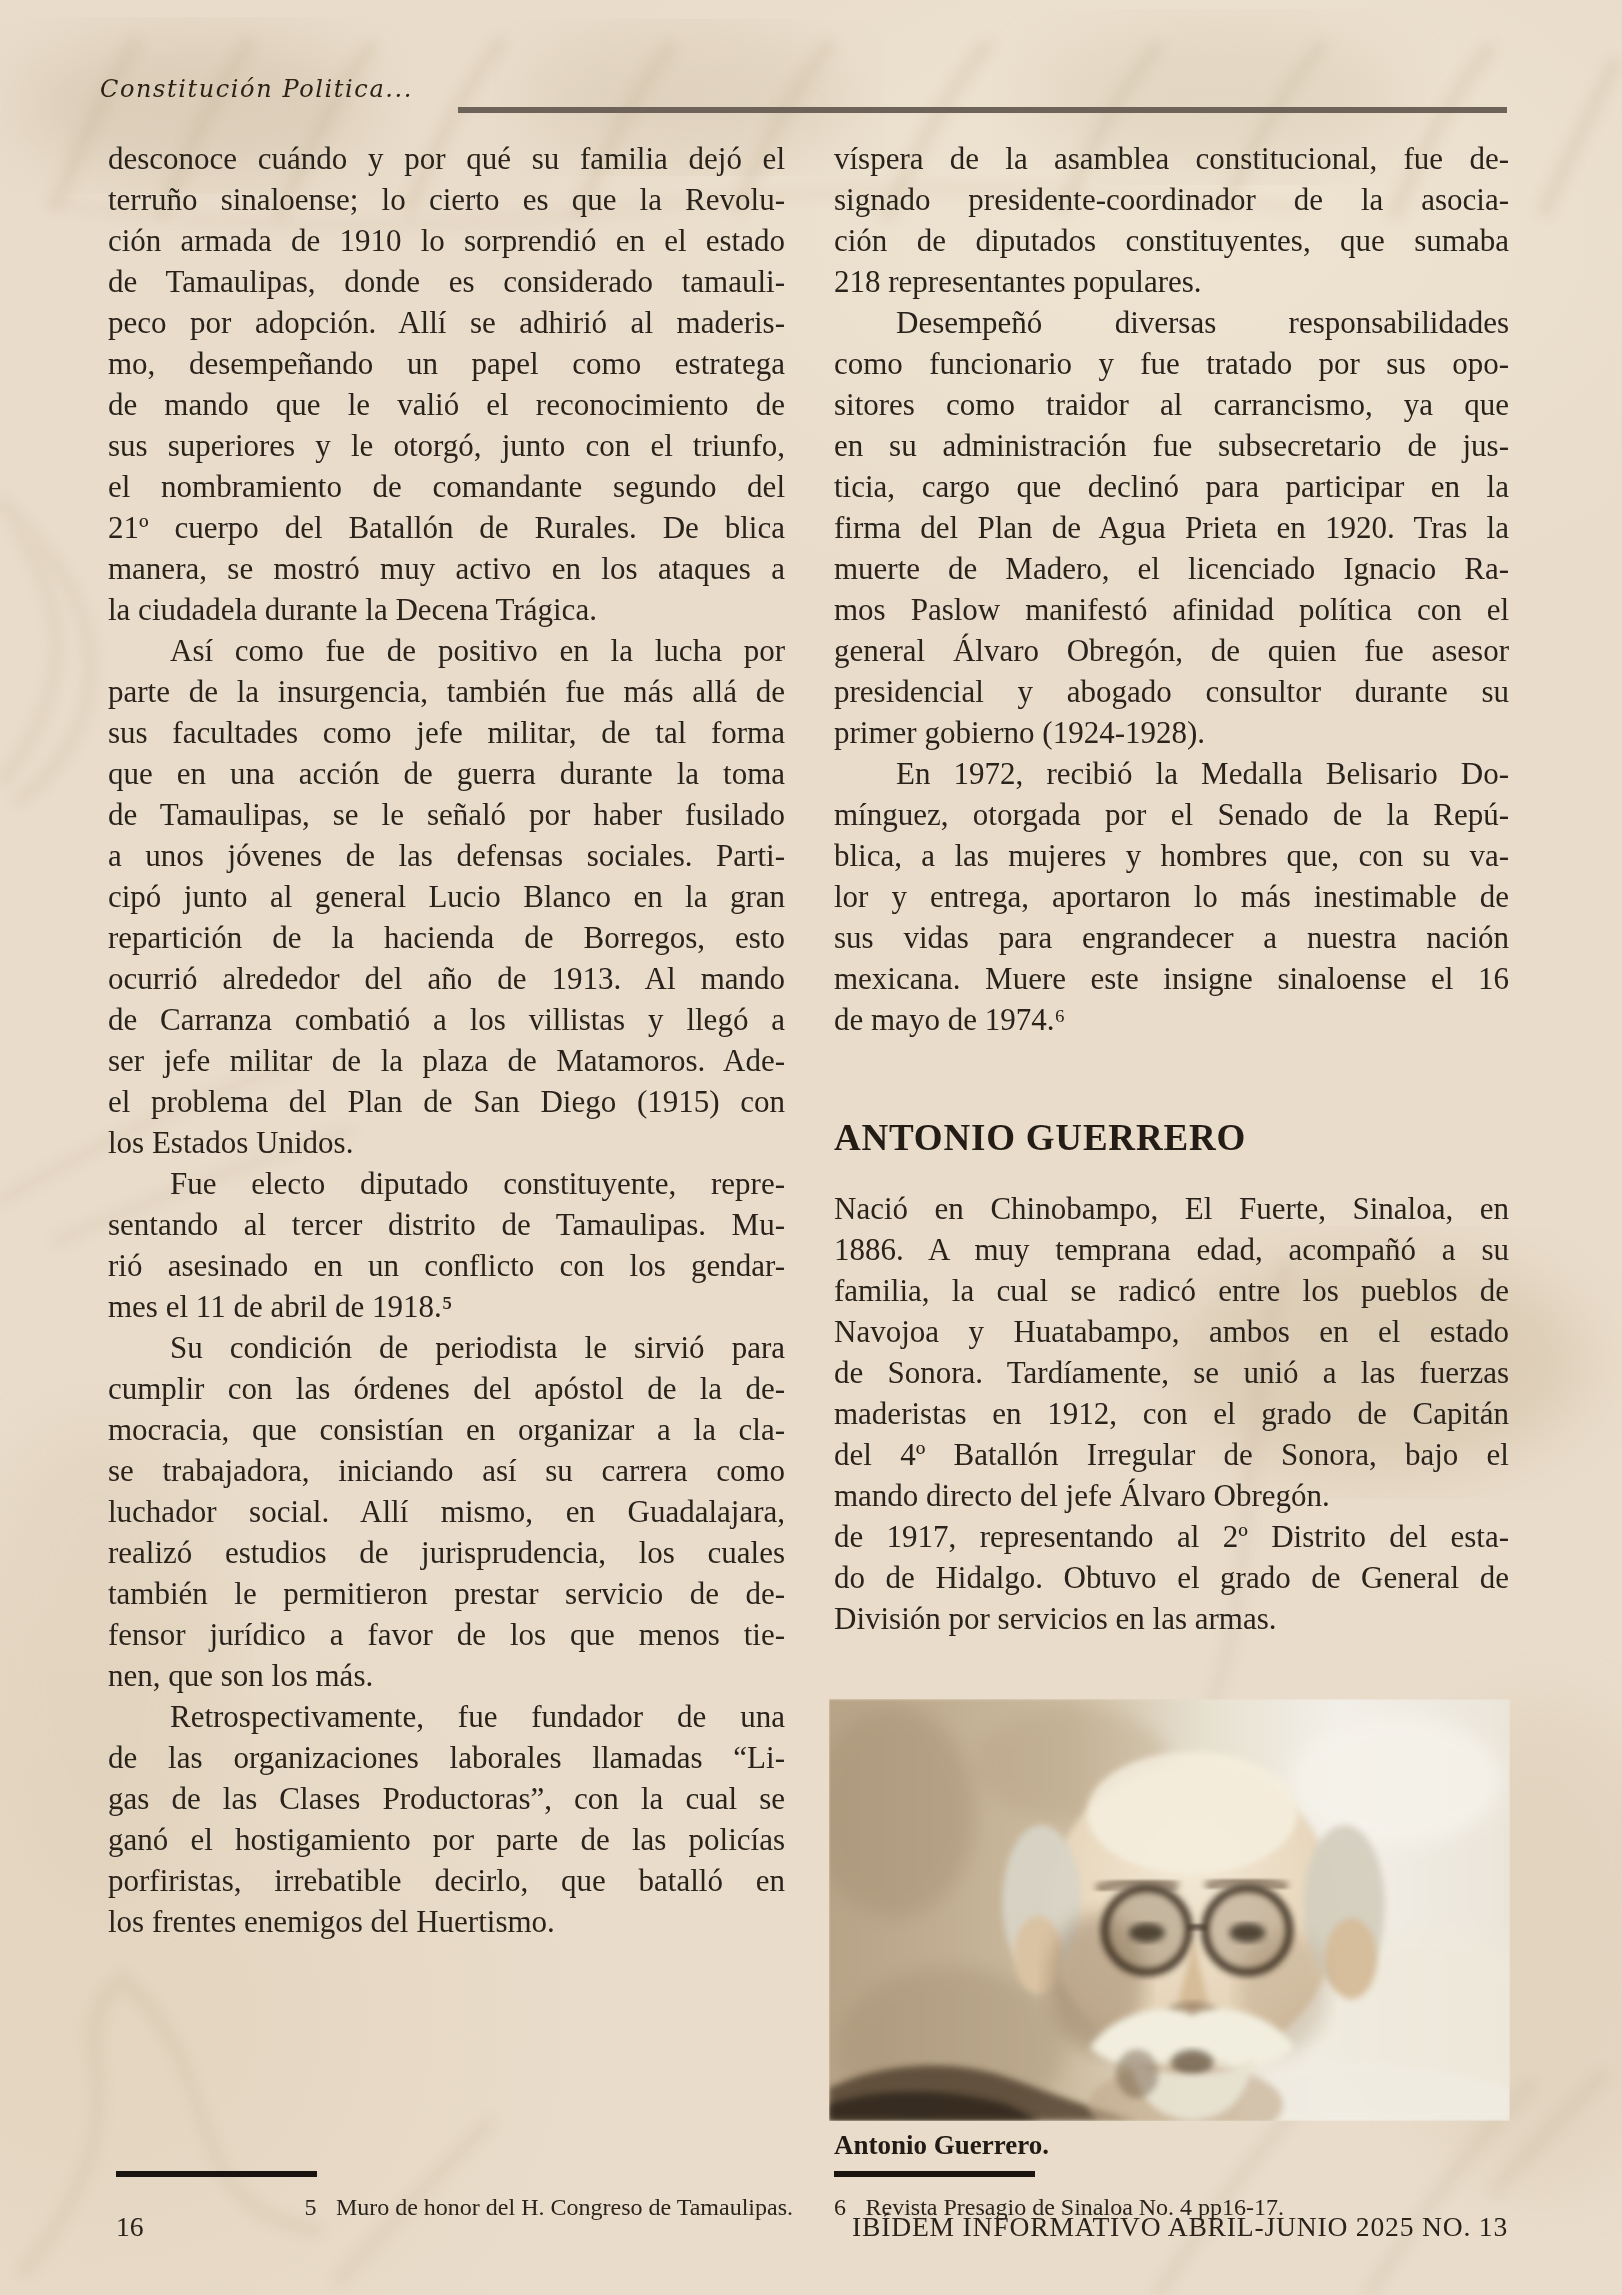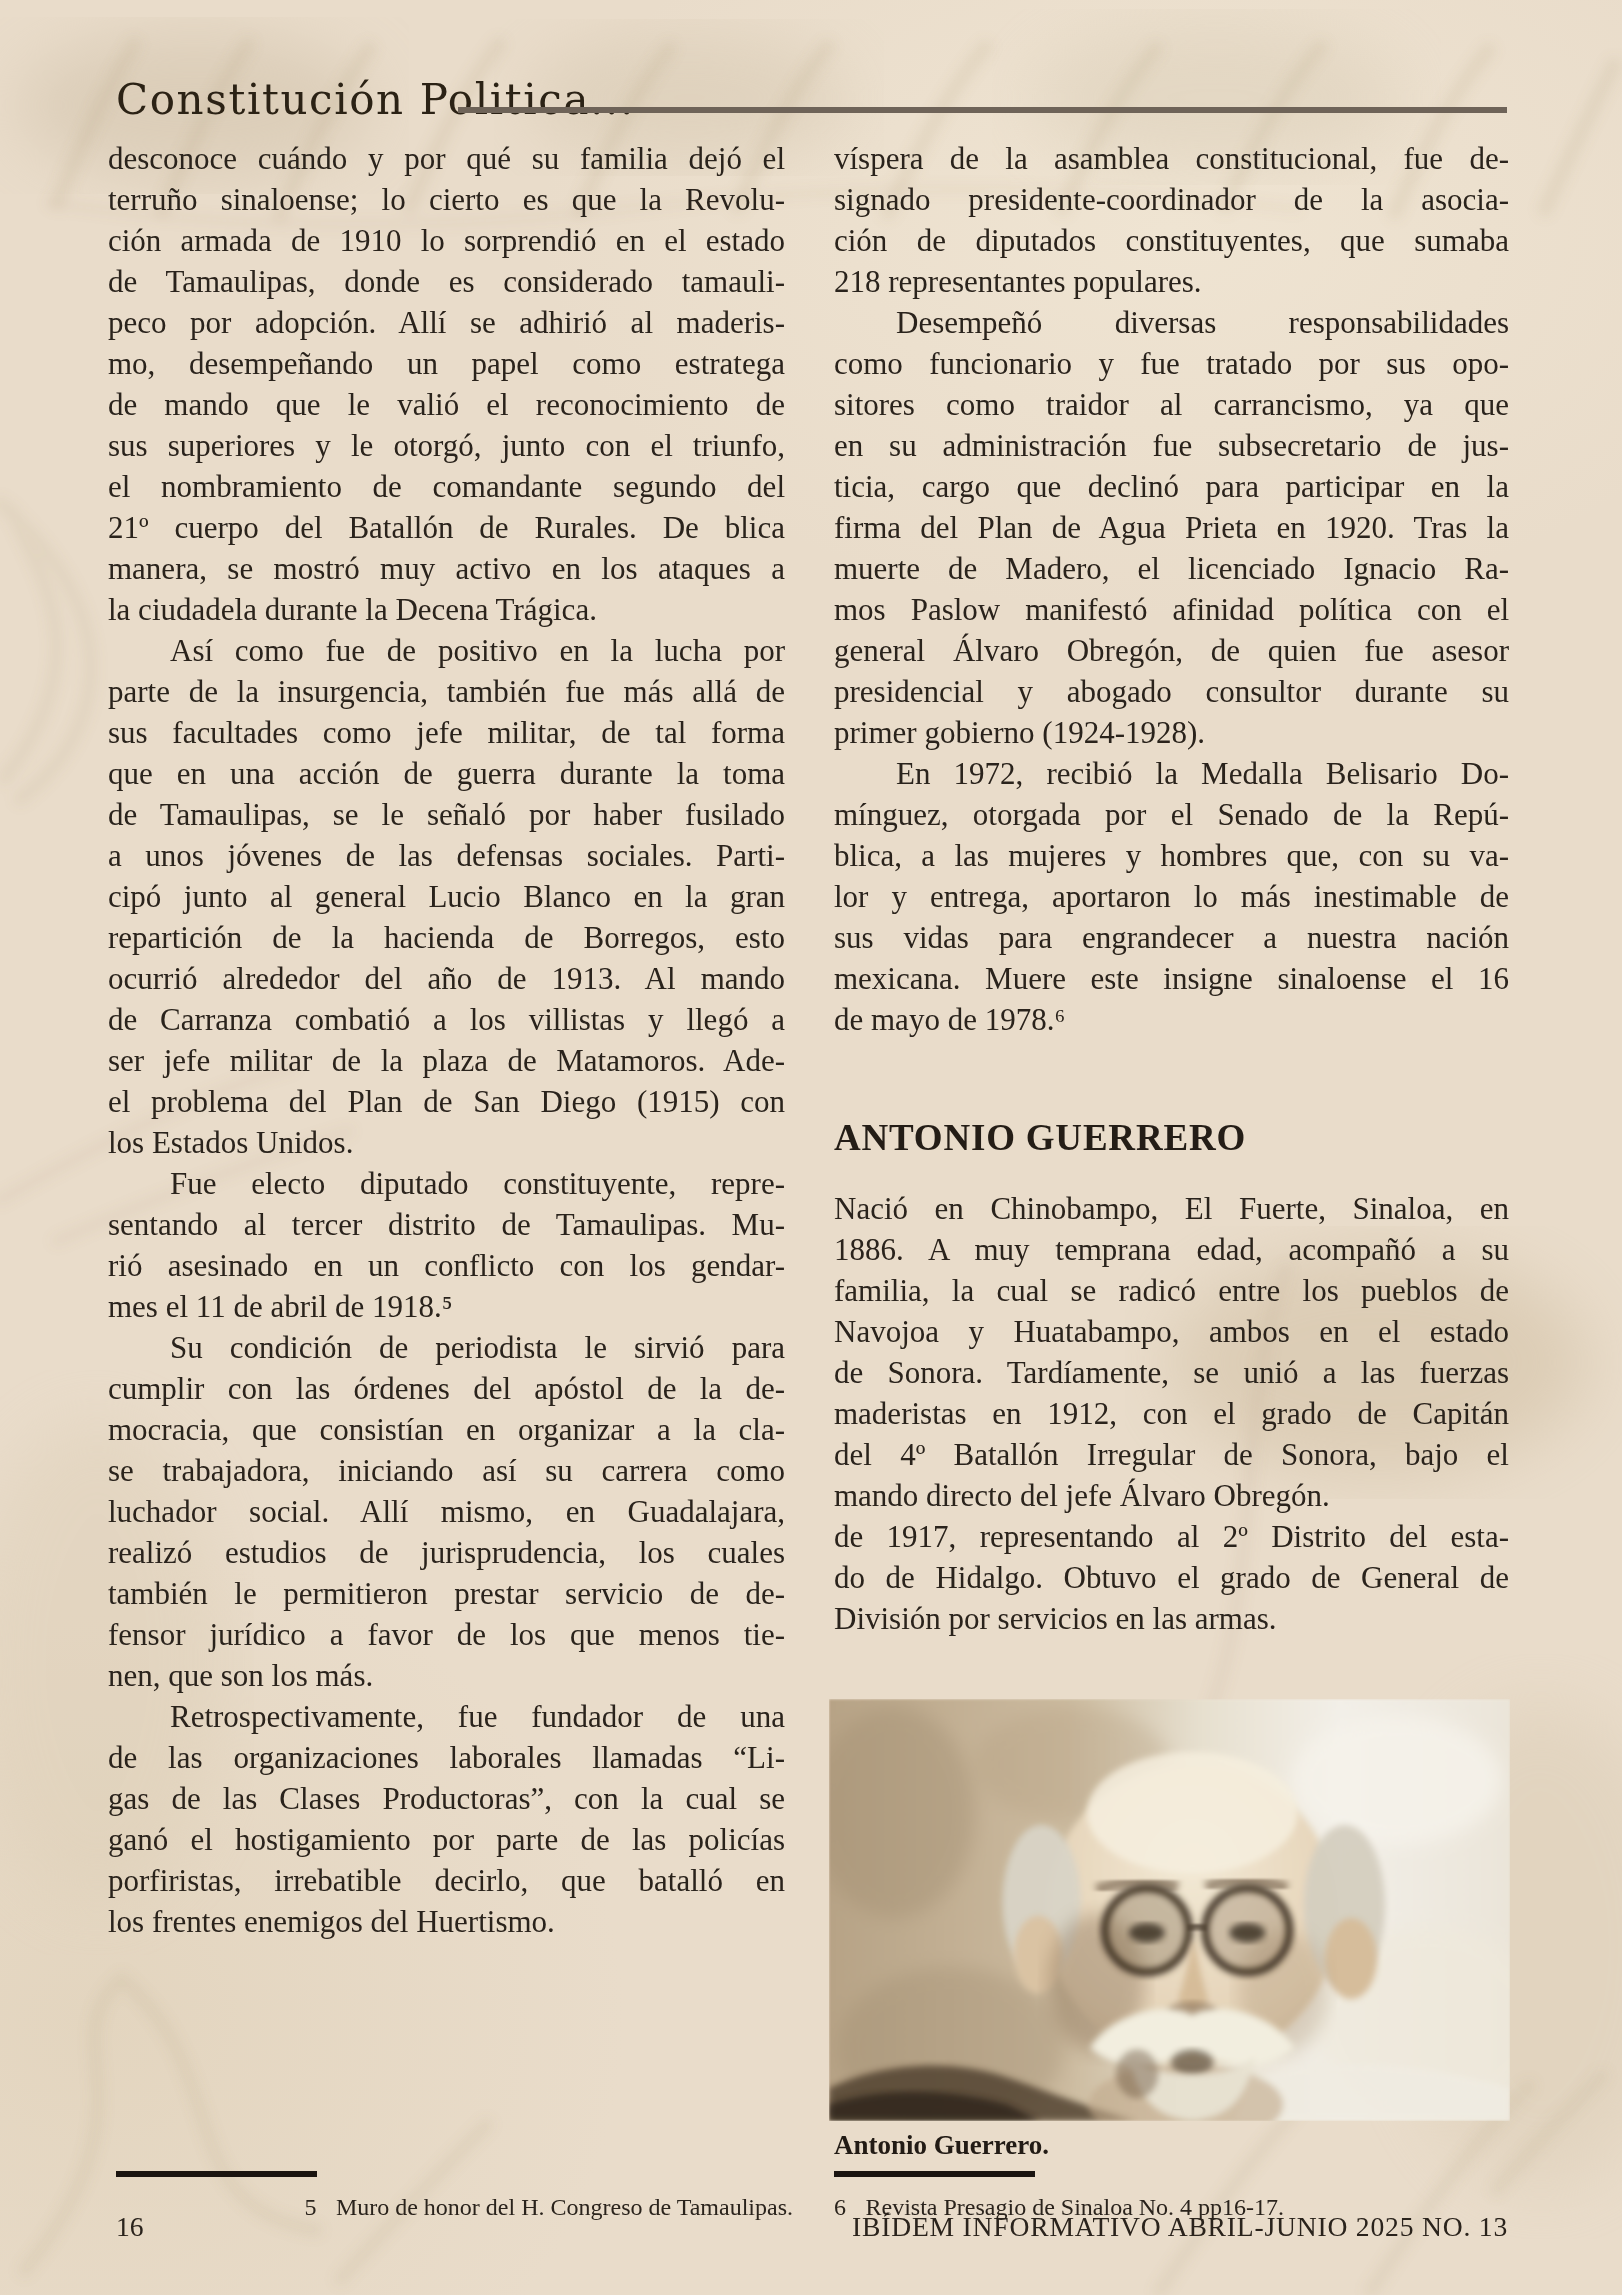--- a/index.html
+++ b/index.html
@@ -10,23 +10,23 @@
     background:
       radial-gradient(1054px 649px at 72% 10%, #efe4d2 0%, rgba(239,228,210,0) 60%),
       radial-gradient(811px 730px at 6% 88%, #e3d5bf 0%, rgba(227,213,191,0) 65%),
       #e9dcca;
     font-family:"Liberation Serif", "DejaVu Serif", serif;
     color:#2a231c;
   }
   .texture { position:absolute; left:0; top:0; width:1622px; height:2295px; pointer-events:none; }
 
   .header-title {
-    position:absolute; left:116px; top:75px;
-    font-family:"DejaVu Serif", serif; 
-    font-size:42px; letter-spacing:1.6px; color:#2b2215; white-space:nowrap;
+    position:absolute; left:100px; top:75px;
+    font-family:"DejaVu Serif", serif; font-style:italic;
+    font-size:24px; letter-spacing:1.6px; color:#2b2215; white-space:nowrap;
   }
   .header-rule { position:absolute; left:458px; top:107px; width:1049px; height:5.7px; background:#6e6358; }
 
   .col { position:absolute; top:138px; font-size:31px; line-height:41px; }
   .col-left  { left:108px;  width:677px; }
   .col-right { left:834px; width:675px; }
 
   .line { text-align:justify; text-align-last:justify; white-space:normal; }
   .para .line.last { text-align-last:left; }
   .para.indent .line.first { text-indent:62px; }
@@ -192,21 +192,21 @@
           <div class="line">presidencial y abogado consultor durante su</div>
           <div class="line last">primer gobierno (1924-1928).</div>
         </div>
         <div class="para indent">
           <div class="line first">En 1972, recibió la Medalla Belisario Do-</div>
           <div class="line">mínguez, otorgada por el Senado de la Repú-</div>
           <div class="line">blica, a las mujeres y hombres que, con su va-</div>
           <div class="line">lor y entrega, aportaron lo más inestimable de</div>
           <div class="line">sus vidas para engrandecer a nuestra nación</div>
           <div class="line">mexicana. Muere este insigne sinaloense el 16</div>
-          <div class="line last">de mayo de 1978.⁶</div>
+          <div class="line last">de mayo de 1974.⁶</div>
         </div>
       </div>
     <h2 class="section-heading">ANTONIO GUERRERO</h2>
     <div>
         <div class="para">
           <div class="line first">Nació en Chinobampo, El Fuerte, Sinaloa, en</div>
           <div class="line">1886. A muy temprana edad, acompañó a su</div>
           <div class="line">familia, la cual se radicó entre los pueblos de</div>
           <div class="line">Navojoa y Huatabampo, ambos en el estado</div>
           <div class="line">de Sonora. Tardíamente, se unió a las fuerzas</div>

